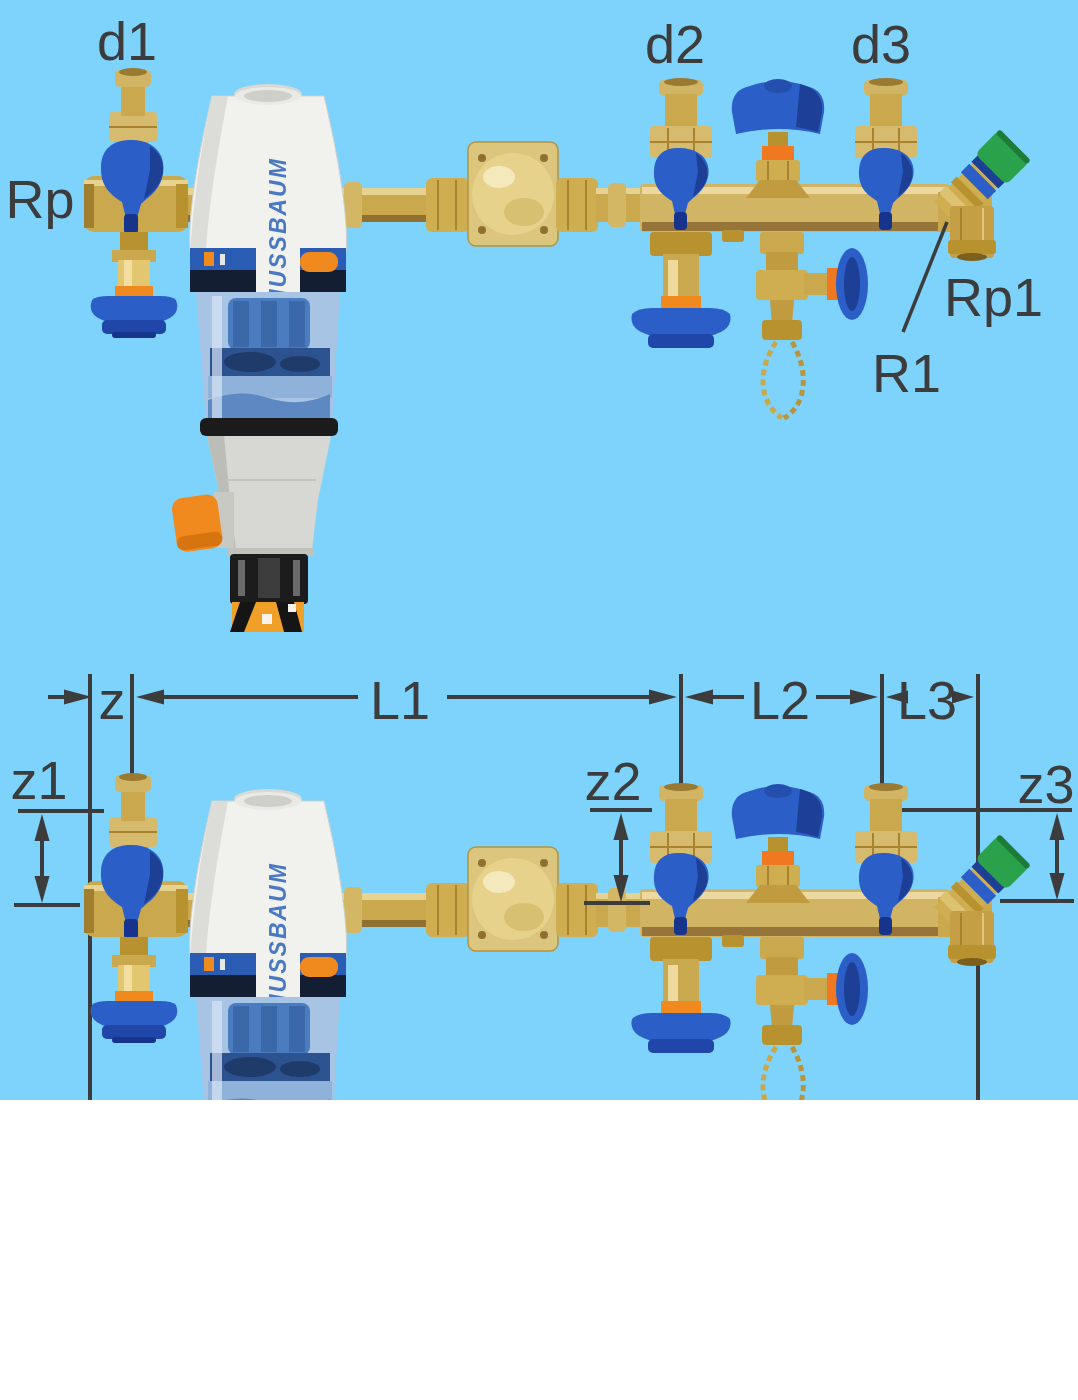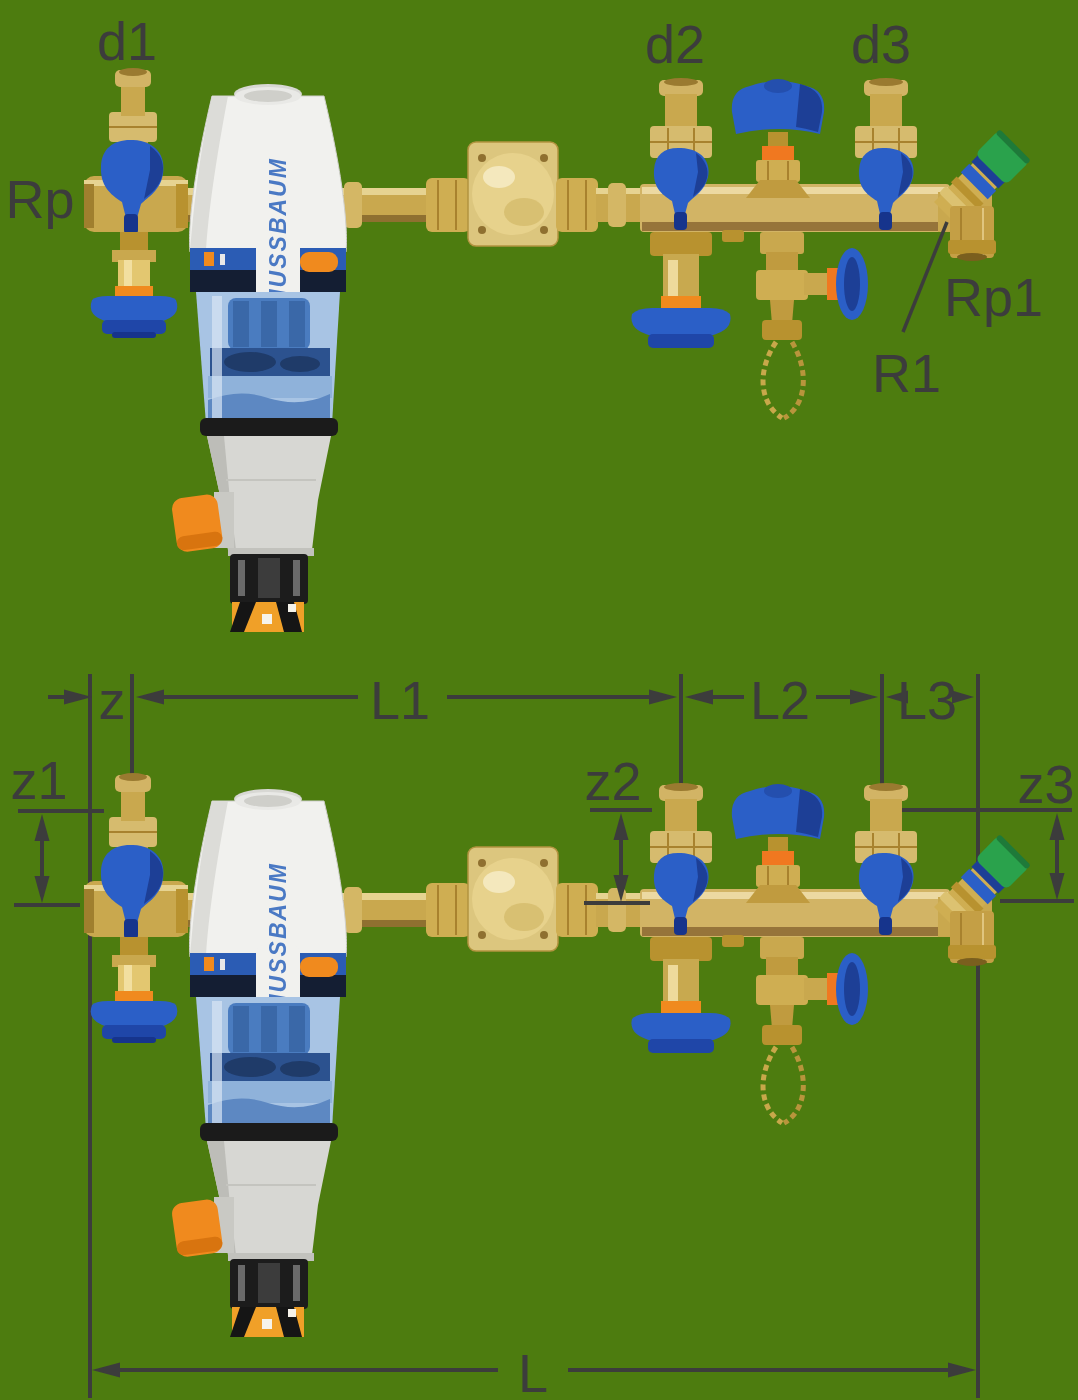--- a/index.html
+++ b/index.html
@@ -1,16 +1,16 @@
 <!DOCTYPE html>
 <html><head>
 <meta charset="utf-8">
 <style>
   html,body{margin:0;padding:0;background:#ffffff;}
-  .page{position:relative;width:1078px;height:1400px;background:#4d7c0f;overflow:hidden;
+  .page{position:relative;width:1078px;height:1100px;background:#7dd3fc;overflow:hidden;
         font-family:"Liberation Sans","DejaVu Sans",sans-serif;}
   svg{position:absolute;left:0;top:0;}
   .lbl{font-family:"Liberation Sans","DejaVu Sans",sans-serif;font-size:54px;fill:#3c3c3c;}
   .brand-txt{font-family:"Liberation Sans","DejaVu Sans",sans-serif;font-size:23px;font-weight:bold;
              font-style:italic;fill:#4a79c4;letter-spacing:2px;}
   .dimline{stroke:#3c3c3c;stroke-width:4;fill:none;}
   .dimfill{fill:#3c3c3c;}
 </style>
 </head>
 <body>

